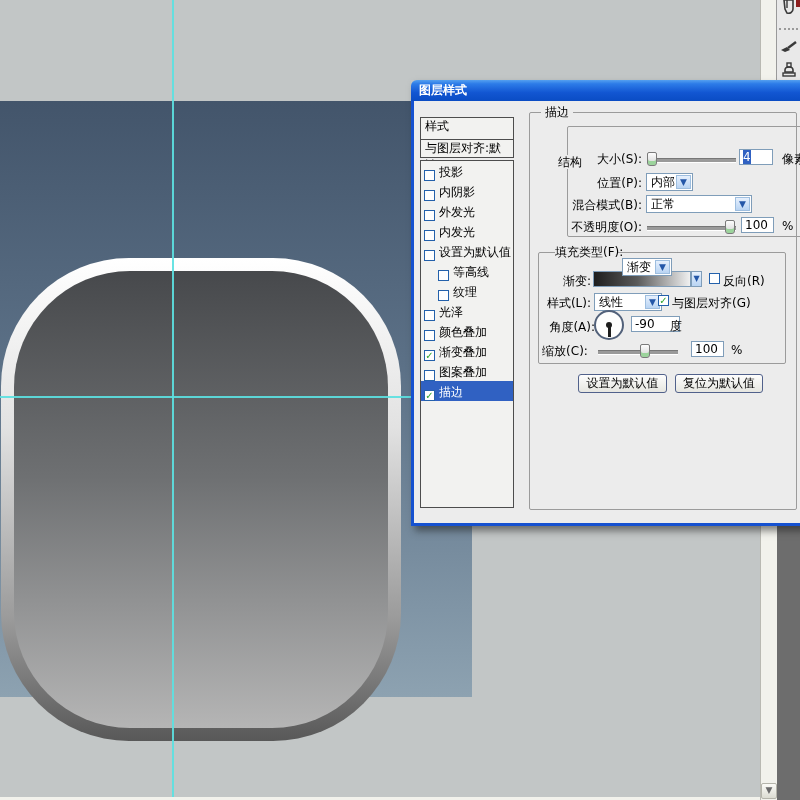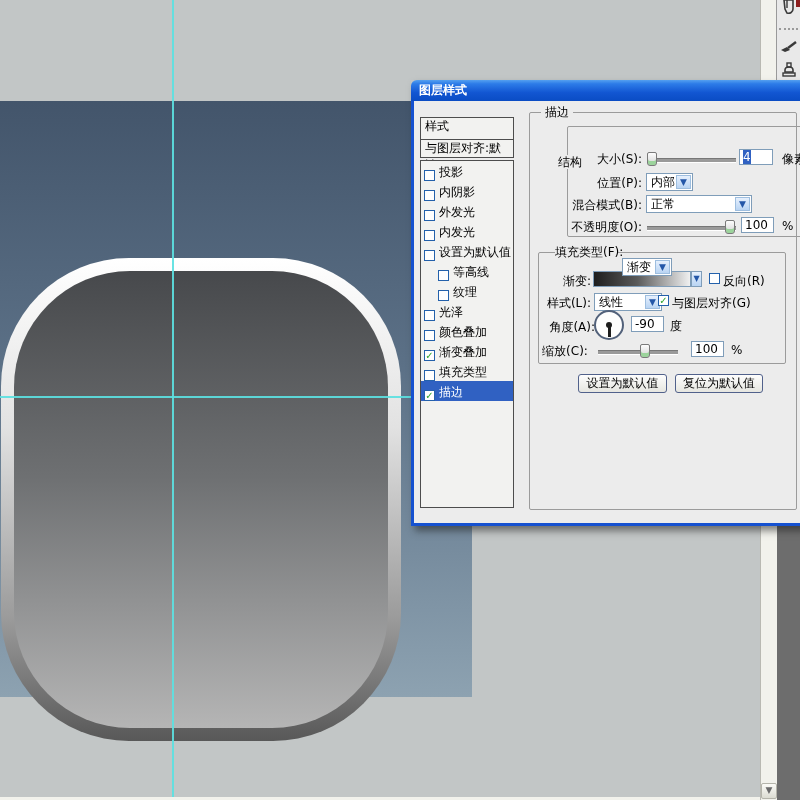--- a/index.html
+++ b/index.html
@@ -187,21 +187,21 @@
         <div class="style-row">
     <span class="cb"></span>
     <span class="row-label">颜色叠加</span>
   </div>
         <div class="style-row">
     <span class="cb checked">✓</span>
     <span class="row-label">渐变叠加</span>
   </div>
         <div class="style-row">
     <span class="cb"></span>
-    <span class="row-label">填充类型</span>
+    <span class="row-label">图案叠加</span>
   </div>
         <div class="style-row selected">
     <span class="cb checked">✓</span>
     <span class="row-label">描边</span>
   </div>
       </div>
 
     <div id="page-box" class="abs groupbox"></div>
     <div class="gb-label abs" style="left:130px;top:25px;">描边</div>
 
@@ -253,21 +253,21 @@
         <span class="dd-btn">▼</span>
       </div>
       <span class="cb abs checked" style="left:119px;top:42px;">✓</span>
       <div class="unit" style="left:133px;top:42px;">与图层对齐(G)</div>
 
       <div class="flabel" style="left:4px;top:66px;width:52px;">角度(A):</div>
       <div id="angle-dial" style="left:55px;top:57px;">
         <div id="dial-dot"></div>
         <div id="dial-line"></div>
       </div>
-      <div class="num-input" style="left:92px;top:63px;width:33px;">
+      <div class="num-input" style="left:92px;top:63px;width:49px;">
         <span>-90</span>
       </div>
       <div class="unit" style="left:131px;top:65px;">度</div>
 
       <div class="flabel" style="left:0;top:90px;width:52px;text-align:center;">缩放(C):</div>
       <div class="slider" style="left:59px;top:97px;width:80px;">
         <div class="thumb" style="left:52%;"></div>
       </div>
       <div class="num-input" style="left:152px;top:88px;width:33px;">
         <span>100</span>

